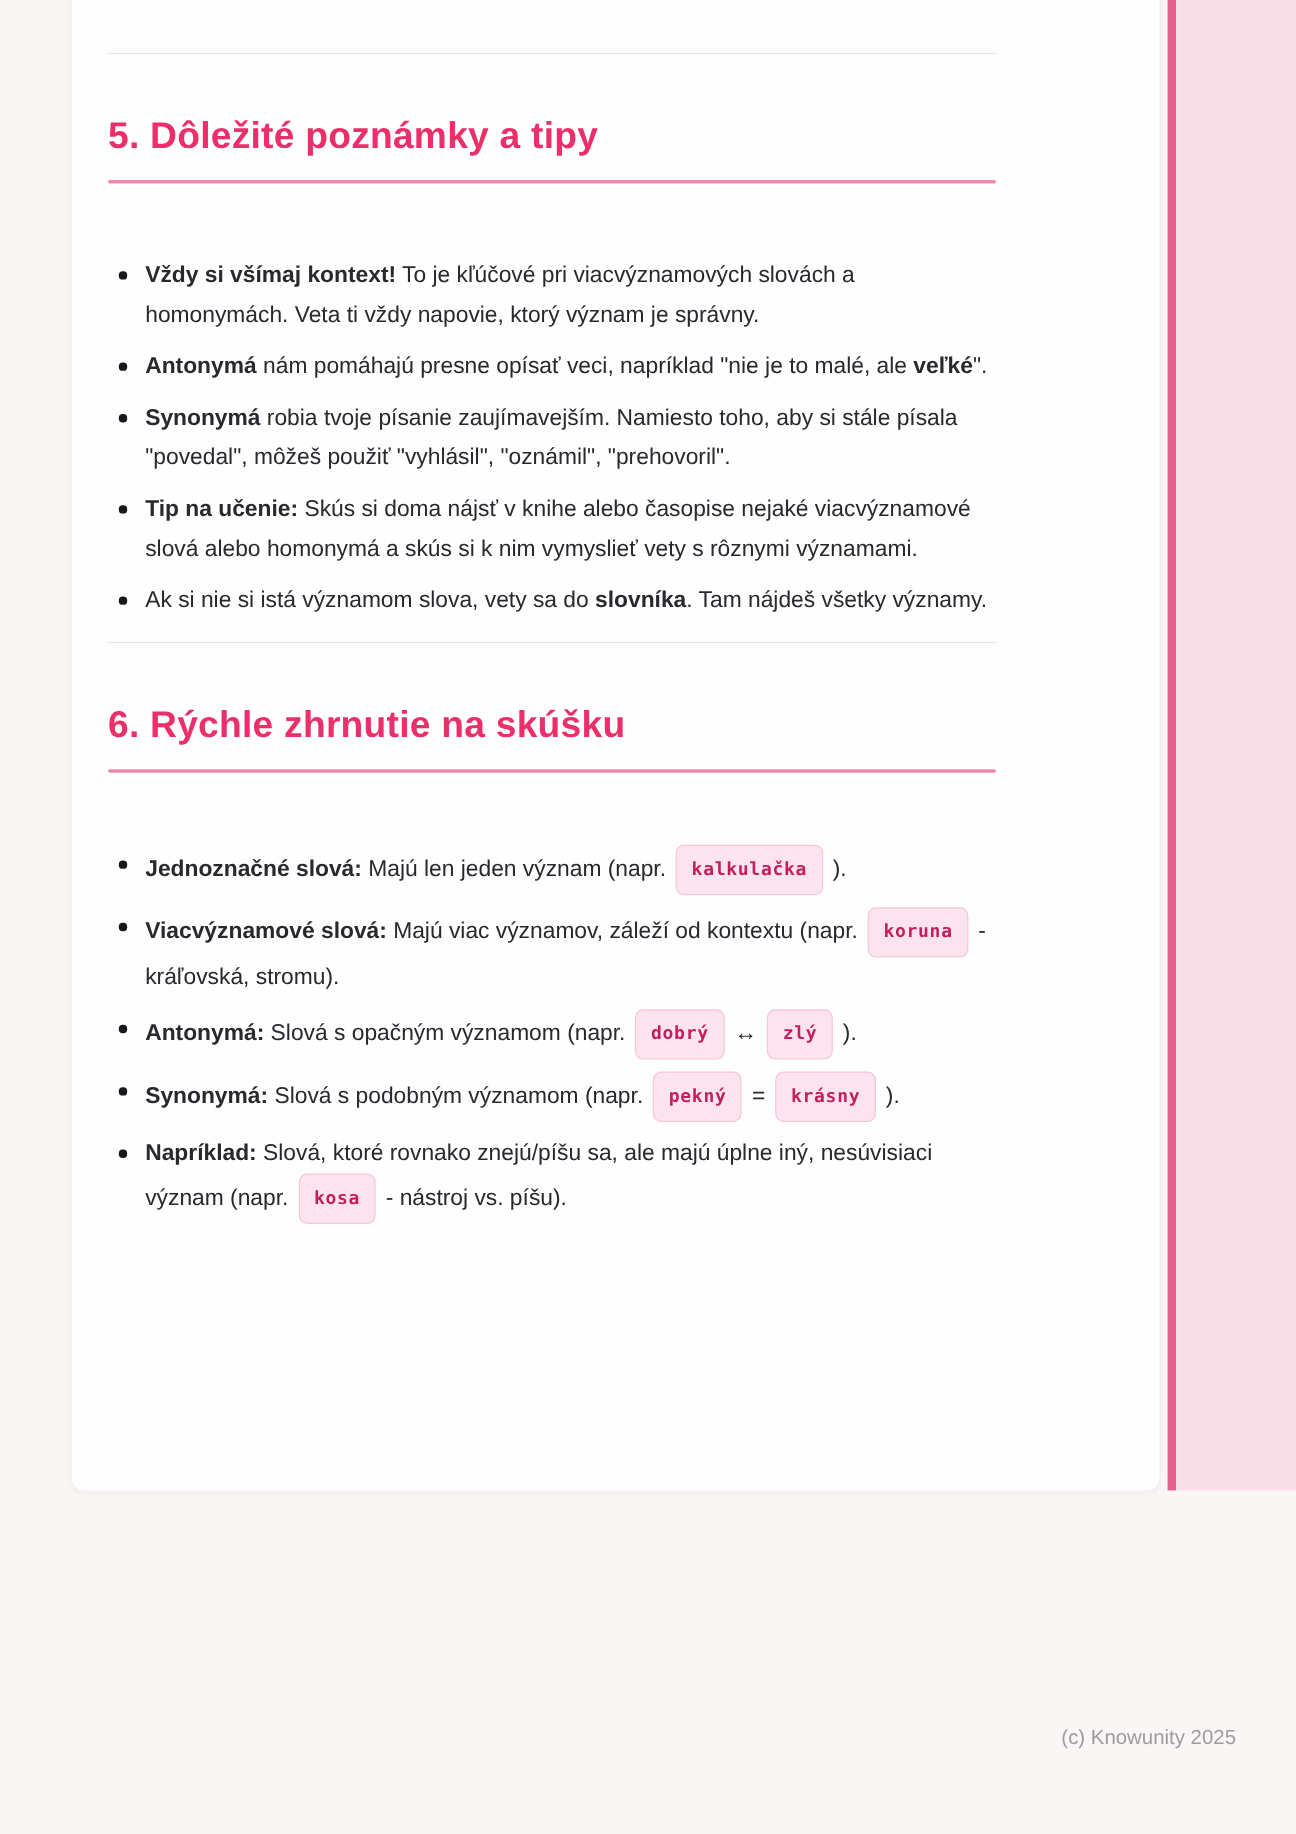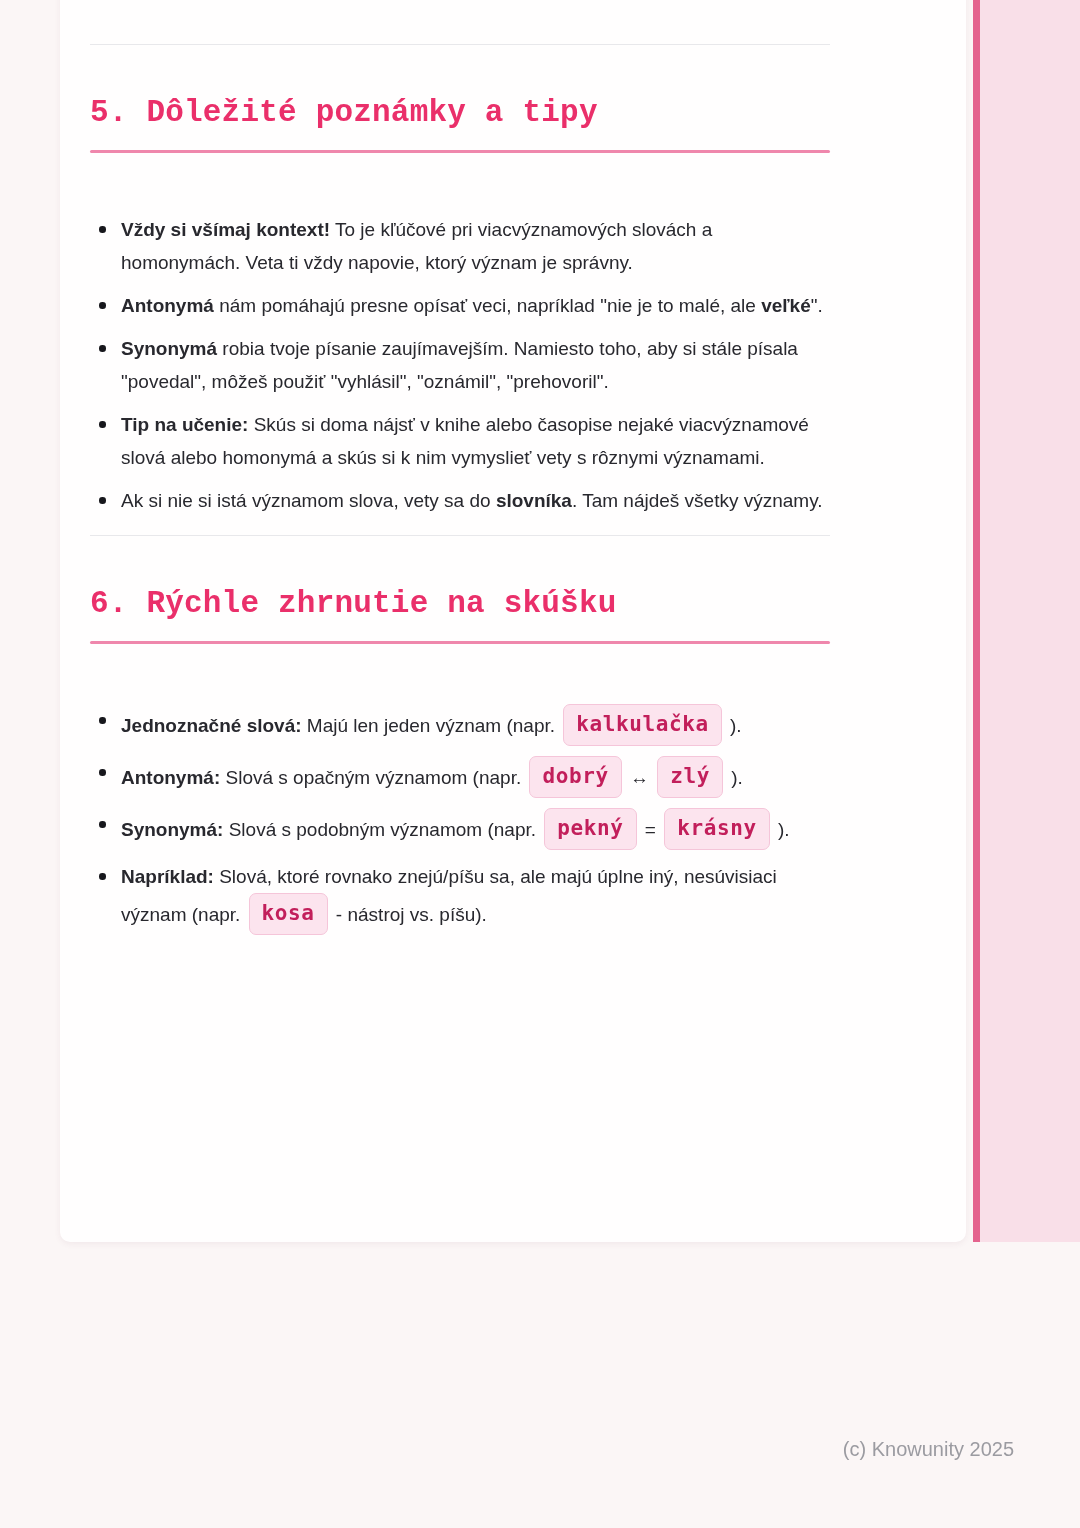--- a/index.html
+++ b/index.html
@@ -39,21 +39,20 @@
     width:740px; margin:0;
   }
   .top-divider{ margin-top:74px; }
   .mid-divider{ margin-top:18px; }
   .section-title{
     margin-top:48px;
     font-size:31px; line-height:40px;
     font-weight:700;
     color:var(--accent-pink);
     letter-spacing:.2px;
-    font-family:Liberation Mono, monospace;
   }
   .title-rule{
     margin-top:17px;
     width:740px; height:3px;
     background:var(--rule-pink);
     border-radius:2px;
   }
   .bullets{
     margin:60px 0 0; padding:0;
     list-style:none;
@@ -68,21 +67,21 @@
   .bullets li::before{
     content:"";
     position:absolute; left:9px; top:13px;
     width:6.5px; height:6.5px; border-radius:50%;
     background:#17171c;
   }
   .bullets strong{ font-weight:700; }
   .chip{
     display:inline-block;
     font-family:"DejaVu Sans Mono", monospace;
-    font-size:21px; font-weight:700;
+    font-size:15px; font-weight:700;
     color:var(--chip-text);
     background:var(--chip-bg);
     border:1px solid var(--chip-border);
     border-radius:7px;
     padding:3px 12px 4px;
     margin:0 3px;
     letter-spacing:.6px;
     vertical-align:1px;
     white-space:nowrap;
   }
@@ -90,22 +89,22 @@
     position:absolute; left:973px; top:-30px;
     width:7px; height:1272px;
     background:var(--stripe);
   }
   .stripe-band{
     position:absolute; left:980px; top:-30px;
     width:100px; height:1272px;
     background:var(--stripe-band);
   }
   .footer{
-    position:absolute; top:1438px; right:66px;
-    font-size:20px;
+    position:absolute; top:1438px; right:50px;
+    font-size:17px;
     color:var(--footer);
   }
 </style>
 </head>
 <body>
 
 <div class="page">
 
   <div class="card">
     <div class="content">
@@ -124,20 +123,21 @@
           </ul>
       </section>
 
       <hr class="thin-divider mid-divider">
 
       <section>
         <h2 class="section-title">6. Rýchle zhrnutie na skúšku</h2>
         <div class="title-rule"></div>
         <ul class="bullets">
             <li><strong>Jednoznačné slová:</strong><span> Majú len jeden význam (napr. </span><span class="chip">kalkulačka</span><span> ).</span></li>
+            <li><strong>Viacvýznamové slová:</strong><span> Majú viac významov, záleží od kontextu (napr. </span><span class="chip">koruna</span><span> - kráľovská, stromu).</span></li>
             <li><strong>Antonymá:</strong><span> Slová s opačným významom (napr. </span><span class="chip">dobrý</span><span> ↔ </span><span class="chip">zlý</span><span> ).</span></li>
             <li><strong>Synonymá:</strong><span> Slová s podobným významom (napr. </span><span class="chip">pekný</span><span> = </span><span class="chip">krásny</span><span> ).</span></li>
             <li><strong>Napríklad:</strong><span> Slová, ktoré rovnako znejú/píšu sa, ale majú úplne iný, nesúvisiaci význam (napr. </span><span class="chip">kosa</span><span> - nástroj vs. píšu).</span></li>
           </ul>
       </section>
 
     </div>
   </div>
 
   <div class="stripe-line"></div>

